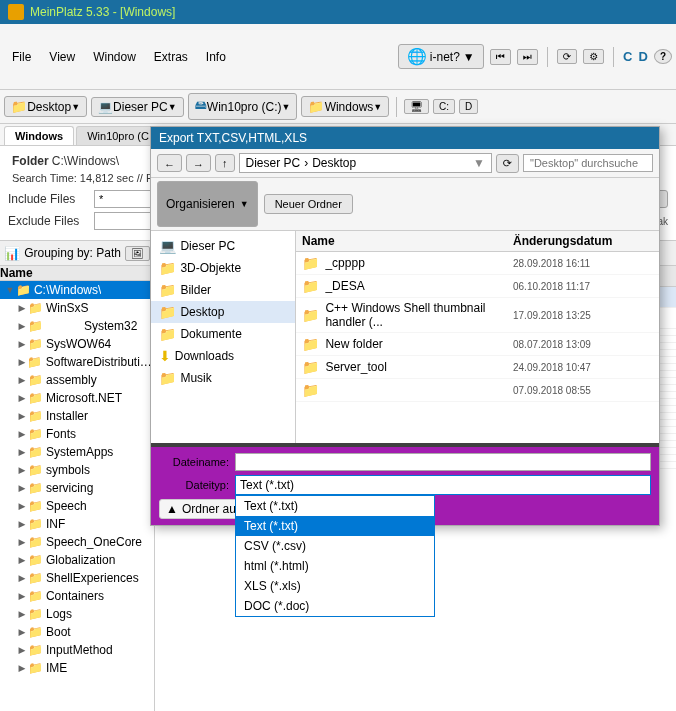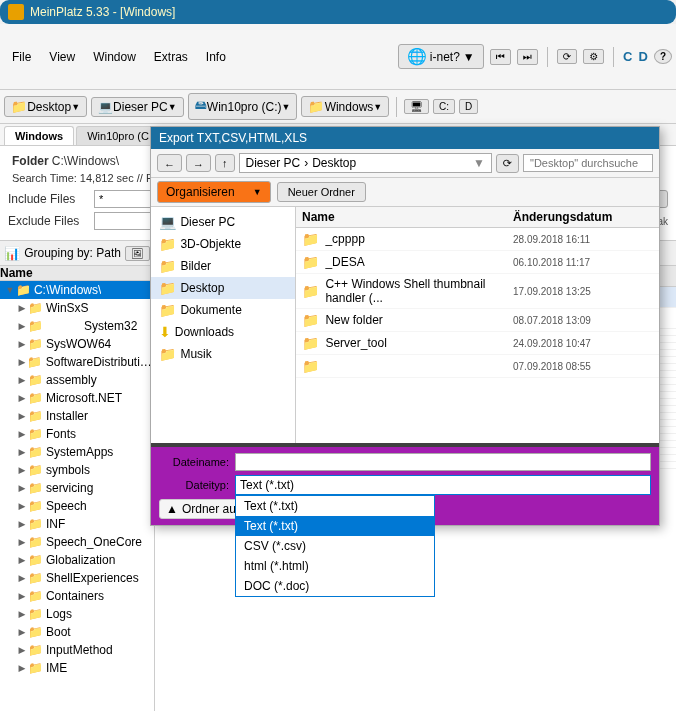--- a/index.html
+++ b/index.html
@@ -1,27 +1,26 @@
 <!DOCTYPE html>
 <html><head>
   <meta charset="utf-8">
   <style>
     * { box-sizing: border-box; margin: 0; padding: 0; font-family: 'Segoe UI', Tahoma, sans-serif; font-size: 12px; }
     body { background: #f0f0f0; width: 676px; height: 711px; overflow: hidden; }
 
     
     .title-bar {
       background: #1a6ea0;
-      color: #fef9c3;
+      color: #bef264;
       padding: 4px 8px;
       font-size: 12px;
       display: flex;
       align-items: center;
       gap: 6px;
-      border-radius: 9px;
     }
     .title-bar-icon { width: 16px; height: 16px; background: #e8a000; border-radius: 2px; display: inline-block; }
 
     
     .menu-bar {
       background: #f5f5f5;
       border-bottom: 1px solid #ccc;
       display: flex;
       align-items: center;
       padding: 20px 4px;
@@ -322,29 +321,29 @@
       cursor: pointer;
       font-size: 11px;
       padding: 2px 6px;
       background: #f5f5f5;
       border: 1px solid #ccc;
       border-radius: 3px;
       margin-top: 2px;
     }
 
     .organize-btn {
-      background: #f97316;
+      background: #a3a3a3;
       border: 1px solid #aaa;
       border-radius: 3px;
-      padding: 3px 8px;
-      cursor: pointer;
-      font-size: 11px;
-      display: flex;
-      align-items: center;
-      gap: 18px;
+      padding: 15px 8px;
+      cursor: pointer;
+      font-size: 11px;
+      display: flex;
+      align-items: center;
+      gap: 5px;
     }
     .new-folder-btn {
       background: #e8e8e8;
       border: 1px solid #aaa;
       border-radius: 3px;
       padding: 3px 10px;
       cursor: pointer;
       font-size: 11px;
     }
   </style>
@@ -826,20 +825,21 @@
         <div style="flex:1; position:relative;">
           <div style="border:1px solid #0078d4; background:white; padding:2px 4px; font-size:11px; cursor:pointer;">
             <span>Text (*.txt)</span>
           </div>
 
           <div class="dropdown-list" style="top:20px; left:0;">
             <div class="dropdown-item">Text (*.txt)</div>
             <div class="dropdown-item selected">Text (*.txt)</div>
             <div class="dropdown-item">CSV (*.csv)</div>
             <div class="dropdown-item">html (*.html)</div>
+            <div class="dropdown-item">XLS (*.xls)</div>
             <div class="dropdown-item">DOC (*.doc)</div>
           </div>
         </div>
       </div>
       <div style="margin-top:4px;">
         <button class="dialog-folder-btn">
           <span>▲</span>
           <span>Ordner ausblende</span>
         </button>
       </div>

